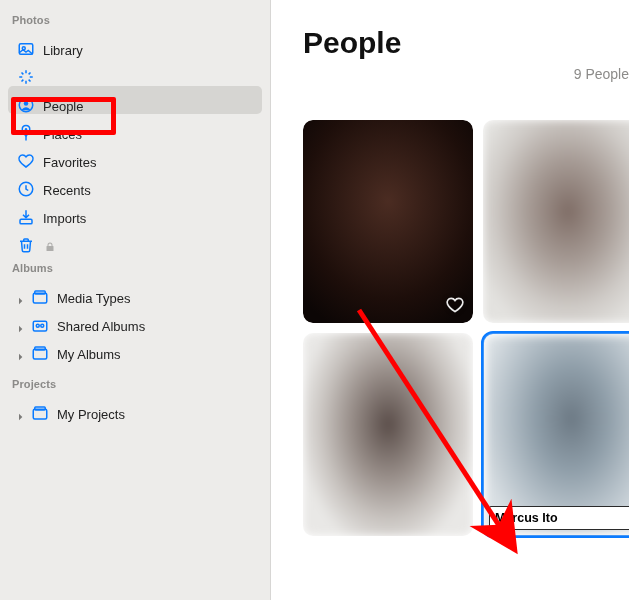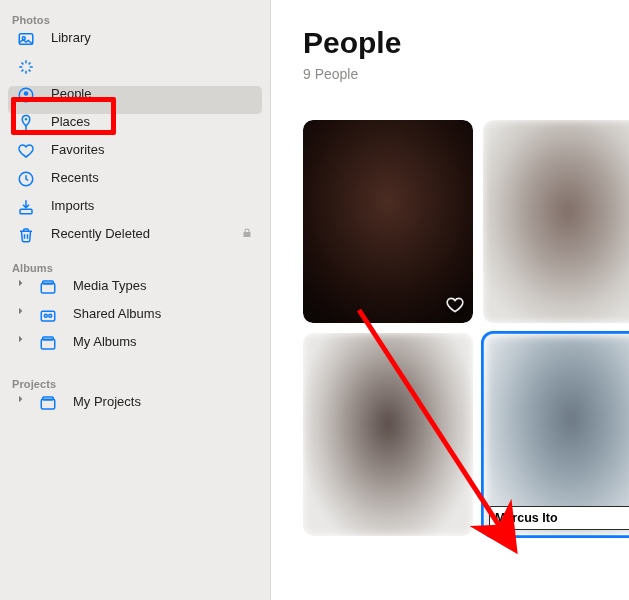--- a/index.html
+++ b/index.html
@@ -22,28 +22,27 @@
   }
   .section-title {
     font-size: 11px;
     color: #8b8a88;
     font-weight: 600;
     padding: 6px 6px 4px 6px;
     letter-spacing: .1px;
   }
   .nav-item {
     display: flex;
-    align-items: flex-start;
+    align-items: flex-end;
     height: 28px;
     padding: 0 8px;
     border-radius: 5px;
     margin: 0 2px;
     cursor: default;
     position: relative;
-    gap: 8px;
   }
   .nav-item.selected {
     background: #d6d5d2;
   }
   .nav-item .chev {
     width: 10px;
     height: 10px;
     margin-right: 4px;
     flex: 0 0 auto;
     display:flex;align-items:center;justify-content:center;
@@ -88,20 +87,21 @@
   }
   .page-title {
     font-size: 30px;
     font-weight: 700;
     color:#111;
   }
   .page-sub {
     font-size: 14px;
     color:#8c8b89;
     margin-top: 6px;
+    text-align: right;
   }
   .grid {
     margin-top: 38px;
     display: grid;
     grid-template-columns: 170px 170px;
     grid-auto-rows: 203px;
     gap: 10px;
   }
   .tile {
     border-radius: 10px;
@@ -243,21 +243,20 @@
     </span>
     <span class="label">Imports</span>
   </div>
 
   <div class="nav-item">
     <span class="icon">
       <svg viewBox="0 0 24 24" width="18" height="18" fill="none" stroke="currentColor" stroke-width="2">
           <path d="M4 7h16M9 7V5a1 1 0 011-1h4a1 1 0 011 1v2M6 7l1 12a2 2 0 002 2h6a2 2 0 002-2l1-12M10 11v6M14 11v6"></path>
         </svg>
     </span>
-    <span class="label">Recently Deleted</span>
     <span class="trail">
       <svg viewBox="0 0 24 24" width="12" height="12" fill="currentColor">
           <path d="M7 10V8a5 5 0 0110 0v2h1a1 1 0 011 1v8a1 1 0 01-1 1H6a1 1 0 01-1-1v-8a1 1 0 011-1h1zm2 0h6V8a3 3 0 00-6 0v2z"></path>
         </svg>
     </span>
   </div>
 
   <div class="section-title" style="margin-top:2px">Albums</div>
 
   <div class="nav-item">

